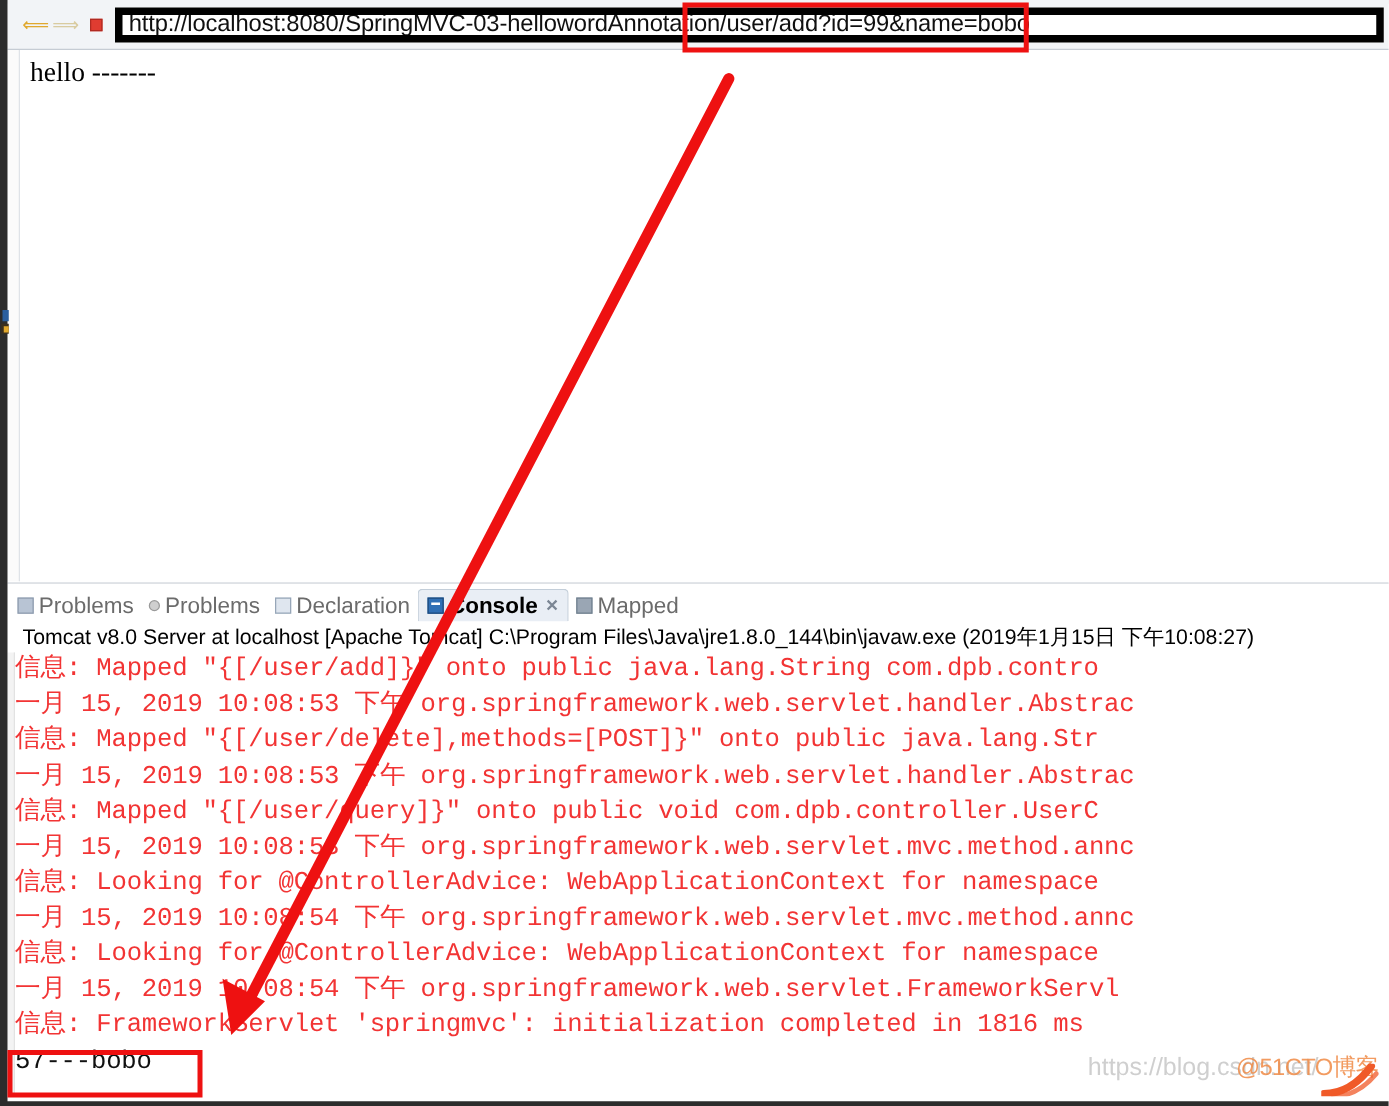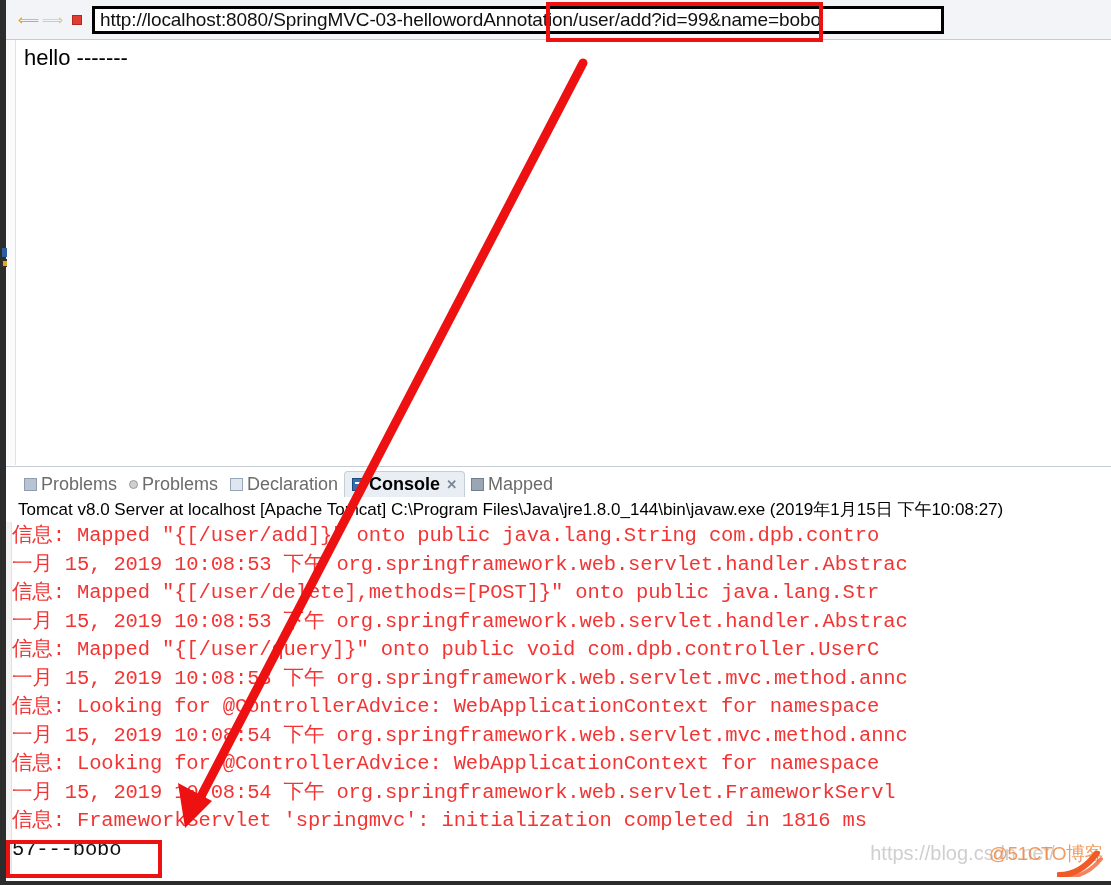--- a/index.html
+++ b/index.html
@@ -95,24 +95,24 @@
     color: #e0a82e;
     font-family: "DejaVu Sans", sans-serif;
     line-height: 13px;
     transform: scaleX(1.05);
   }
 
   
   .url-field {
     position: absolute;
     left: 86px; top: 6px;
-    width: 852px;
+    width: 1015px;
     height: 28px;
     background: #ffffff;
-    border: 3px solid #000000;
+    border: 6px solid #000000;
     box-sizing: border-box;
     display: flex;
     align-items: center;
     padding-left: 5px;
     overflow: hidden;
   }
   .url-text {
     font-family: "Liberation Sans", sans-serif;
     font-size: 19px;
     color: #101010;
@@ -134,21 +134,21 @@
     left: 6px; top: 40px;
     width: 10px;
     height: 425px;
     background: #fbfbfb;
     border-right: 1px solid #dfe3e8;
     box-sizing: border-box;
   }
   .page-body-text {
     position: absolute;
     left: 24px; top: 45px;
-    font-family: Liberation Sans, sans-serif;
+    font-family: Liberation Serif, serif;
     font-size: 22px;
     color: #000000;
     white-space: pre;
   }
 
   
   .edge-glyph {
     position: absolute;
     left: 0px; top: 248px;
     width: 8px; height: 22px;
@@ -178,21 +178,21 @@
     box-sizing: border-box;
   }
 
   .view-tabs {
     position: absolute;
     left: 0; top: 0;
     height: 30px;
     width: 1105px;
     display: flex;
     align-items: flex-end;
-    padding-left: 12px;
+    padding-left: 2px;
     box-sizing: border-box;
     background: #ffffff;
   }
   .view-tab {
     display: flex;
     align-items: center;
     gap: 4px;
     height: 26px;
     padding: 0 6px;
     font-family: "Liberation Sans", sans-serif;

